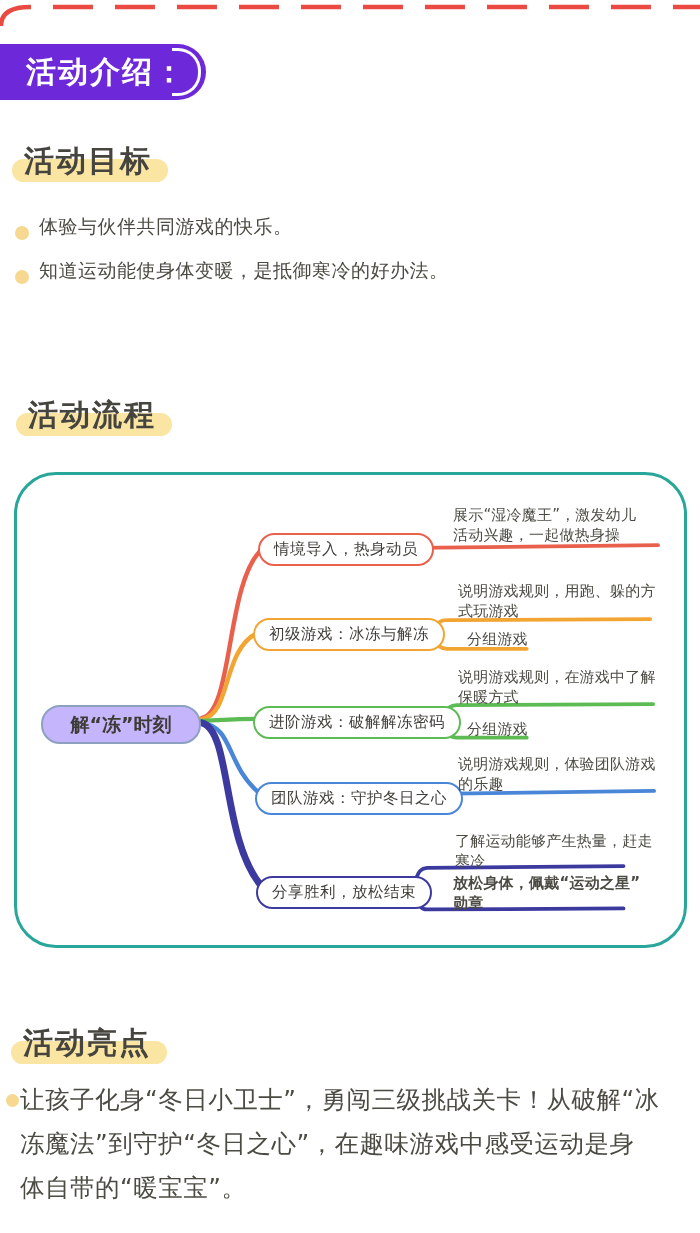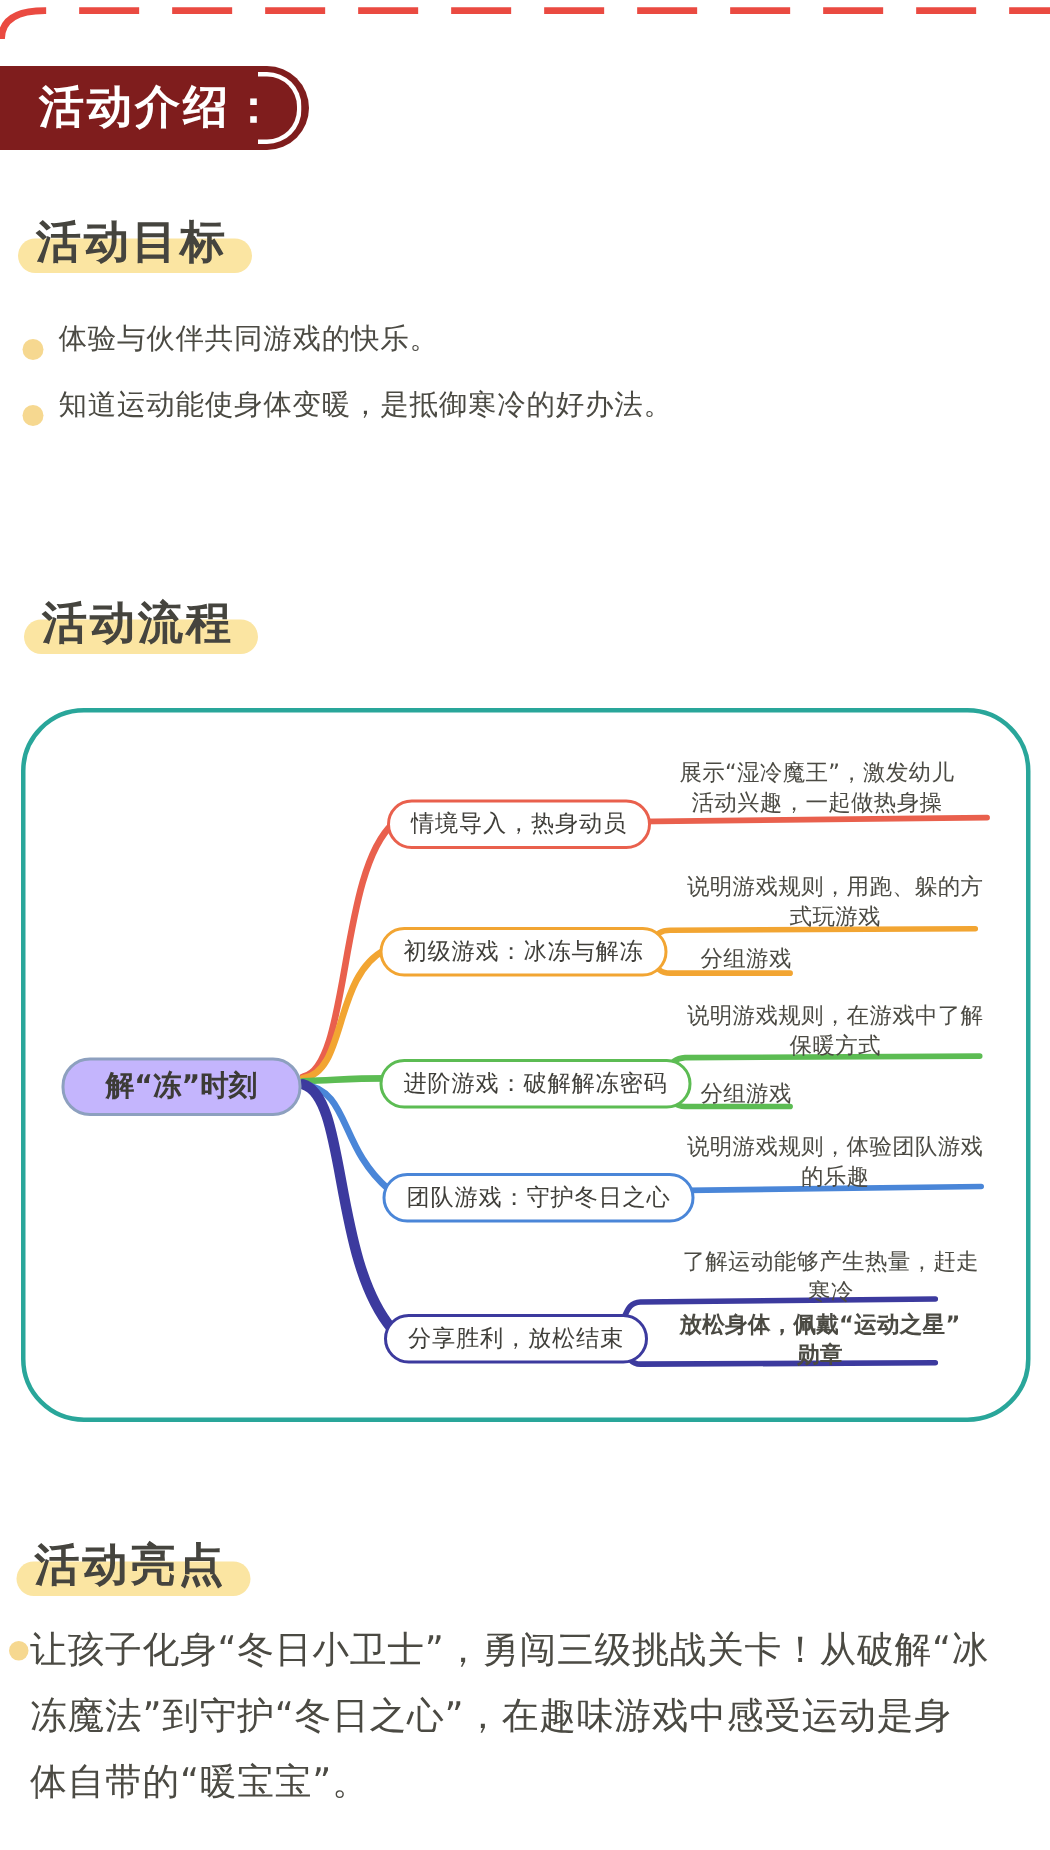--- a/index.html
+++ b/index.html
@@ -6,21 +6,21 @@
   .canvas {
     position:relative; width:700px; height:1233px; background:#fff;
     overflow:hidden; font-family:"DejaVu Sans", sans-serif; color:#4b4a43;
   }
   
   .dash-top { position:absolute; left:0; top:0; width:700px; height:56px; }
 
   
   .intro-badge {
     position:absolute; left:0; top:44px; width:206px; height:56px;
-    background:#7f1d1d; border-radius:0 28px 28px 0;
+    background:#6d28d9; border-radius:0 28px 28px 0;
     color:#fff; font-size:30px; font-weight:bold; line-height:56px;
     padding-left:26px; box-sizing:border-box; letter-spacing:2px;
   }
   .intro-badge::after {
     content:""; position:absolute; top:4px; bottom:4px; right:5px; width:26px;
     border:3px solid #fff; border-left:none; border-radius:0 23px 23px 0;
   }
 
   
   .heading { position:absolute; height:36px; }
@@ -72,21 +72,21 @@
     box-sizing:border-box; font-size:15.5px; color:#403f3a; white-space:nowrap;
     letter-spacing:0.5px;
   }
   .n1 { left:241px; top:58px;  border-color:#e9604d; }
   .n2 { left:236px; top:143px; border-color:#f2a532; }
   .n3 { left:236px; top:231px; border-color:#5cbc53; }
   .n4 { left:238px; top:307px; border-color:#4a86d8; }
   .n5 { left:239px; top:401px; border-color:#3c3a9e; }
 
   .mm-note { position:absolute; z-index:2; font-size:15px; line-height:19.5px;
-    color:#4b4a43; white-space:nowrap; letter-spacing:0.2px;text-align:center; }
+    color:#4b4a43; white-space:nowrap; letter-spacing:0.2px; }
   .note-1a { left:436px; top:31px;  }
   .note-2a { left:441px; top:107px; }
   .note-2b { left:450px; top:155px; }
   .note-3a { left:441px; top:193px; }
   .note-3b { left:450px; top:245px; }
   .note-4a { left:441px; top:280px; }
   .note-5a { left:438px; top:357px; }
   .note-5b { left:436px; top:399px;font-weight:bold; }
 
   

